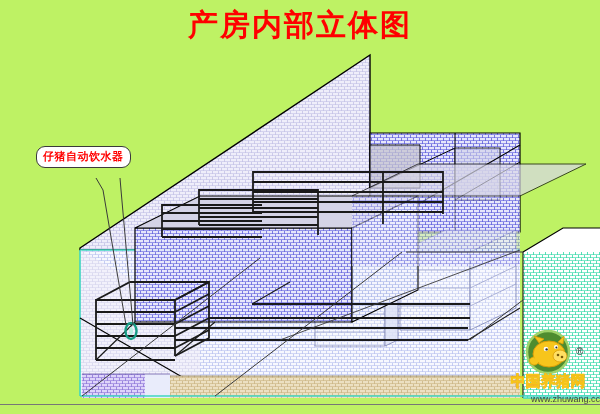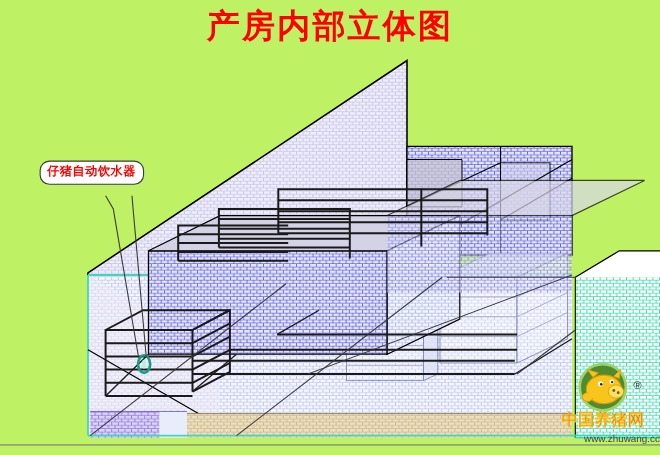--- a/index.html
+++ b/index.html
@@ -69,21 +69,21 @@
     height: 80px;
     z-index: 50;
   }
   #logo-text {
     position: absolute;
     left: 0;
     top: 38px;
     width: 104px;
     text-align: center;
     font-family: "Liberation Serif", serif;
-    font-weight: normal;
+    font-weight: bold;
     font-size: 15px;
     color: #e8442a;
     -webkit-text-stroke: 0.6px #f5c518;
     letter-spacing: 0px;
     text-shadow: 0 1px 0 #ffd24a;
   }
   #logo-url {
     position: absolute;
     left: 0;
     top: 60px;

